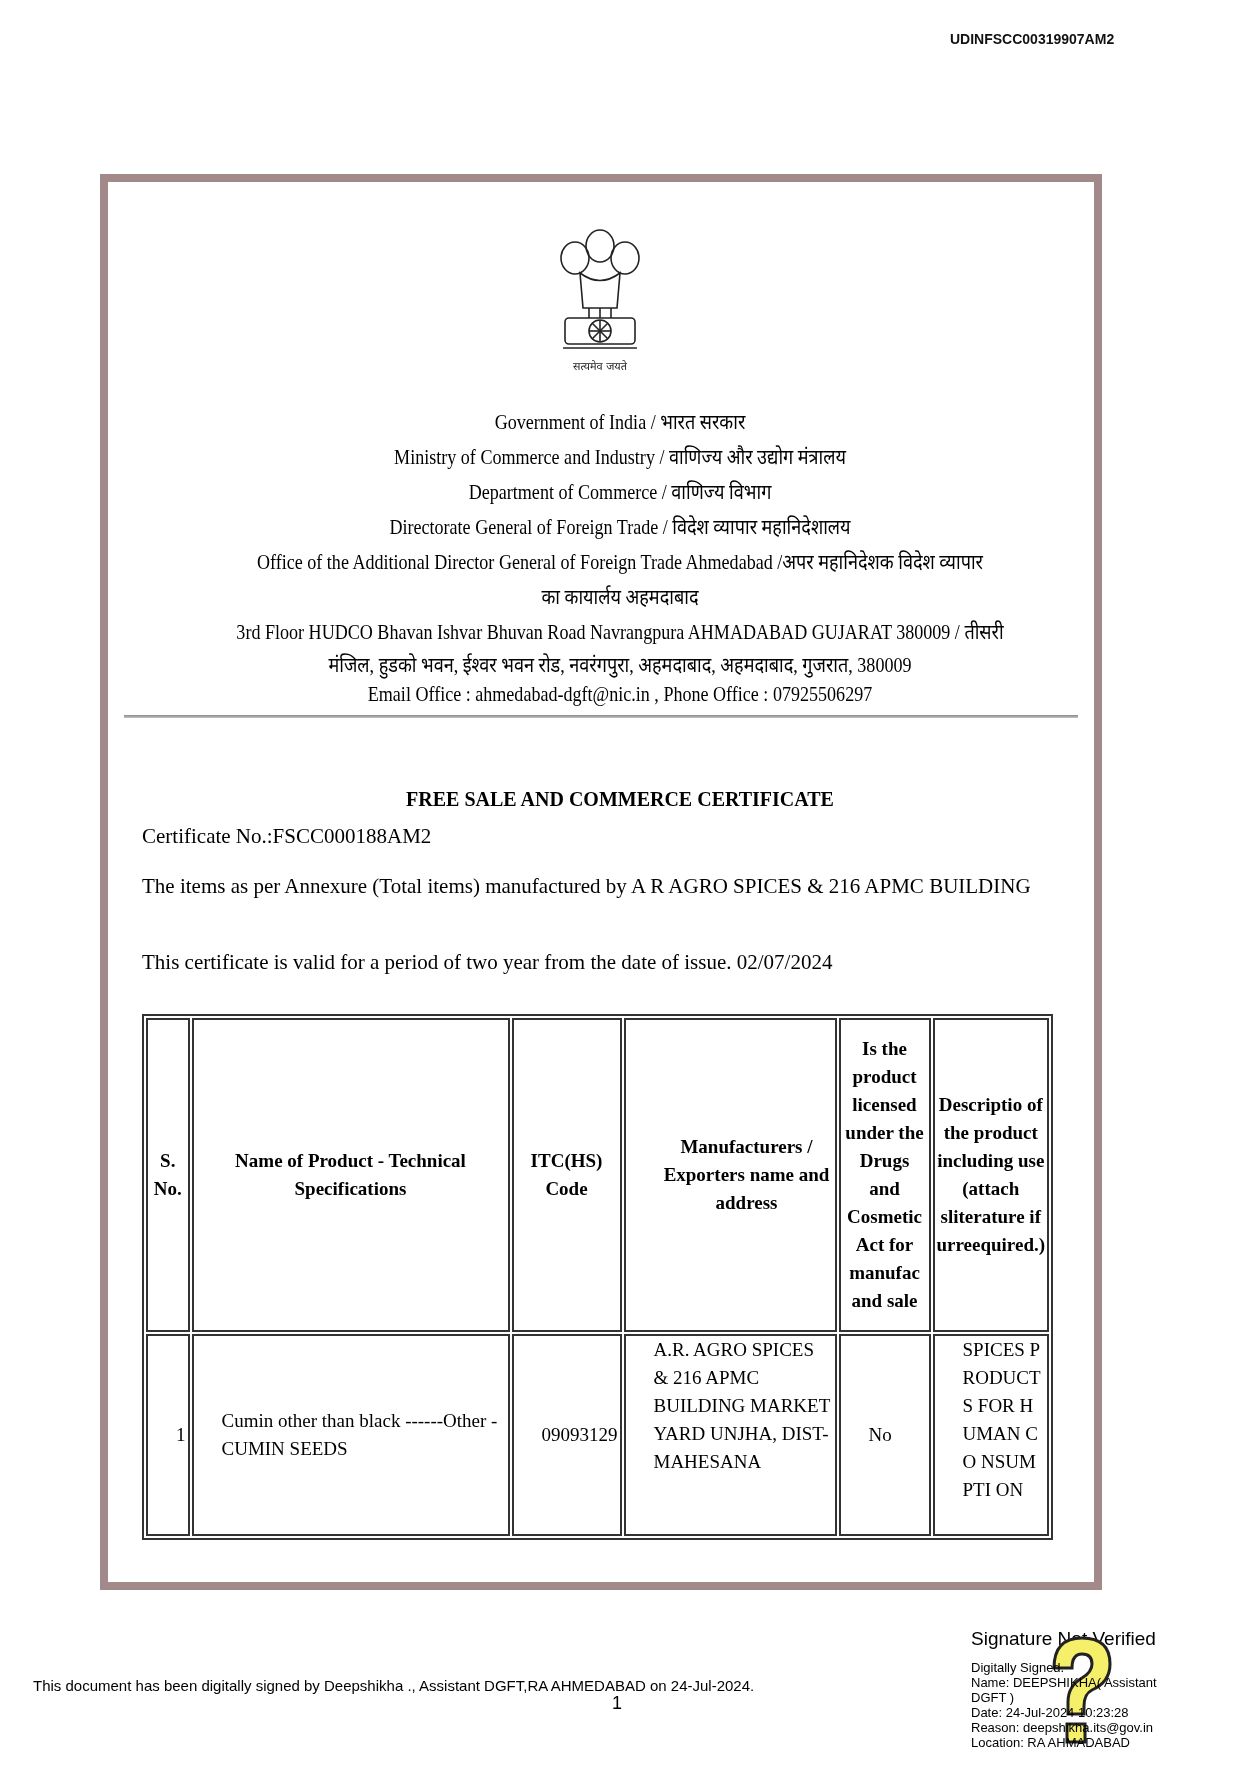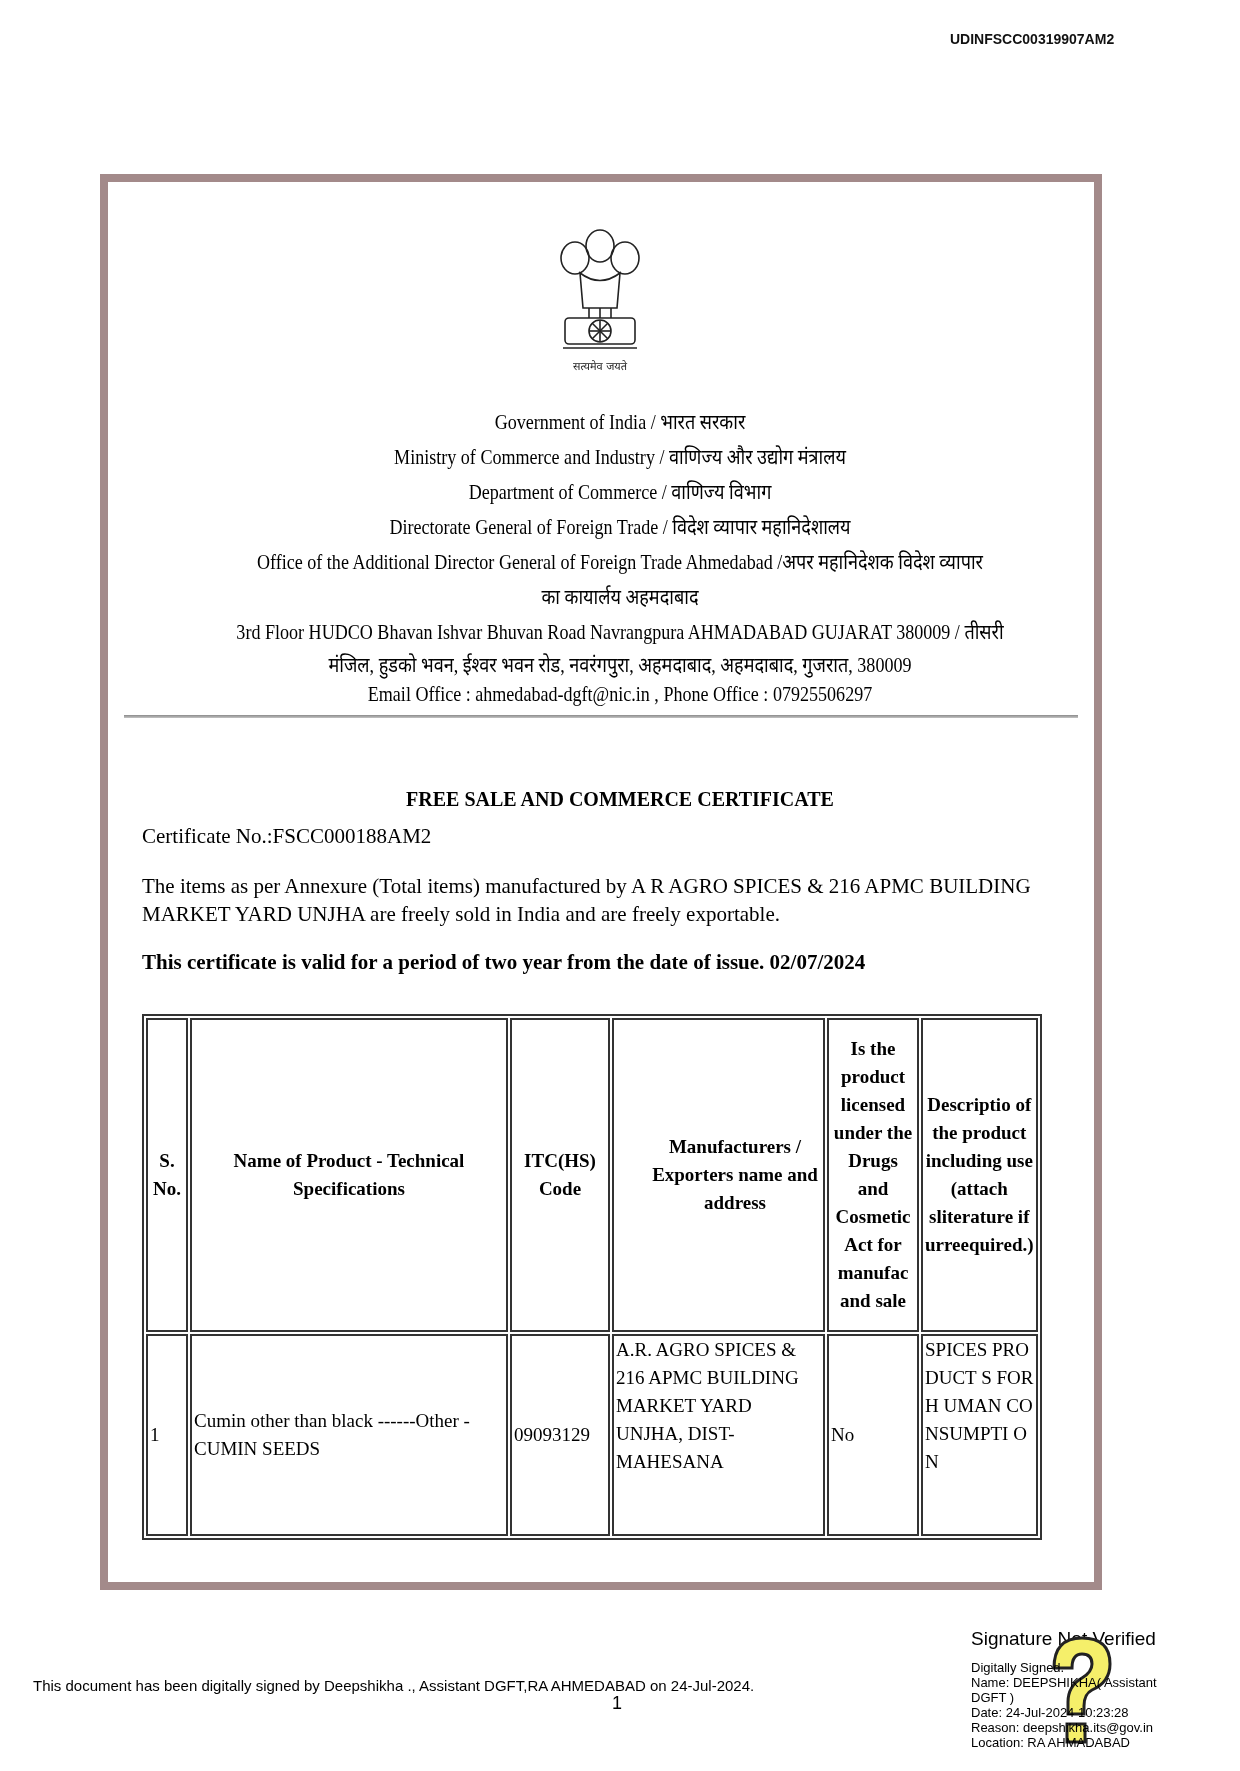--- a/index.html
+++ b/index.html
@@ -8,21 +8,21 @@
   .frame { position: absolute; left: 100px; top: 174px; width: 986px; height: 1400px; border: 8px solid #a38a8a; background: #fff; }
   .emblem { position: absolute; left: 545px; top: 218px; width: 110px; height: 160px; }
   .hdr { position: absolute; left: 0; width: 100%; text-align: center; font-size: 21px; line-height: 35px; }
   .hdr .line { display: block; transform: scaleX(0.86); white-space: nowrap; }
   .rule { position: absolute; left: 124px; top: 715px; width: 954px; height: 3px; background: linear-gradient(#8a8a8a, #c4c4c4); }
   .title { position: absolute; top: 788px; left: 0; width: 100%; text-align: center; font-weight: bold; font-size: 20px; }
   .para { position: absolute; left: 142px; font-size: 21px; line-height: 28px; width: 950px; }
   table.annex { position: absolute; left: 142px; top: 1014px; border: 2px solid #333; border-collapse: separate; border-spacing: 2px; font-size: 19px; }
   table.annex td, table.annex th { border: 2px solid #333; padding: 0 2px; }
   table.annex th { font-weight: bold; text-align: center; vertical-align: middle; line-height: 28px; }
-  table.annex td { vertical-align: middle; line-height: 28px; }
+  table.annex td { vertical-align: middle; line-height: 28px; padding-left: 28px; }
   .footer-note { position: absolute; left: 33px; top: 1677px; font-family: "Liberation Sans", sans-serif; font-size: 15px; }
   .page-num { position: absolute; left: 612px; top: 1693px; font-family: "Liberation Sans", sans-serif; font-size: 18px; }
   .sig { position: absolute; left: 971px; top: 1628px; font-family: "Liberation Sans", sans-serif; width: 260px; }
   .sig .sig-status { font-size: 19px; }
   .sig .sig-details { font-size: 13px; line-height: 15px; margin-top: 10px; position: relative; z-index: 2; }
   .qmark { position: absolute; left: 1040px; top: 1630px; width: 80px; height: 130px; z-index: 1; }
 </style>
 </head>
 <body>
 
@@ -62,23 +62,22 @@
   <span class="line" style="line-height:28px;">Email Office : ahmedabad-dgft@nic.in  , Phone Office :   07925506297</span>
 </div>
 
 <div class="rule"></div>
 
 <div class="title">FREE SALE AND COMMERCE CERTIFICATE</div>
 
 <div class="para" style="top:822px;">Certificate No.:FSCC000188AM2</div>
 <div class="para" style="top:872px;">
   <div>The items as per Annexure (Total items) manufactured by   A R AGRO SPICES &amp;  216 APMC BUILDING</div>
-  <div>MARKET YARD UNJHA  are freely sold in India and are freely exportable.</div>
 </div>
-<div class="para" style="top:948px;font-weight:bold;">This certificate is valid for a period of two year from the date of issue.  02/07/2024</div>
+<div class="para" style="top:948px;">This certificate is valid for a period of two year from the date of issue.  02/07/2024</div>
 
 <table class="annex">
   <thead>
     <tr style="height:314px;">
       <th style="width:34px;">S. No.</th>
       <th style="width:310px;">Name of Product - Technical Specifications</th>
       <th style="width:92px;">ITC(HS) Code</th>
       <th style="width:172px;padding-left:35px;">Manufacturers / Exporters name and address</th>
       <th style="width:84px; overflow:hidden;">Is the product licensed under the Drugs and Cosmetic Act for manufac and sale</th>
       <th style="width:92px; overflow:hidden;">Descriptio of the product including use (attach sliterature if urreequired.)</th>

